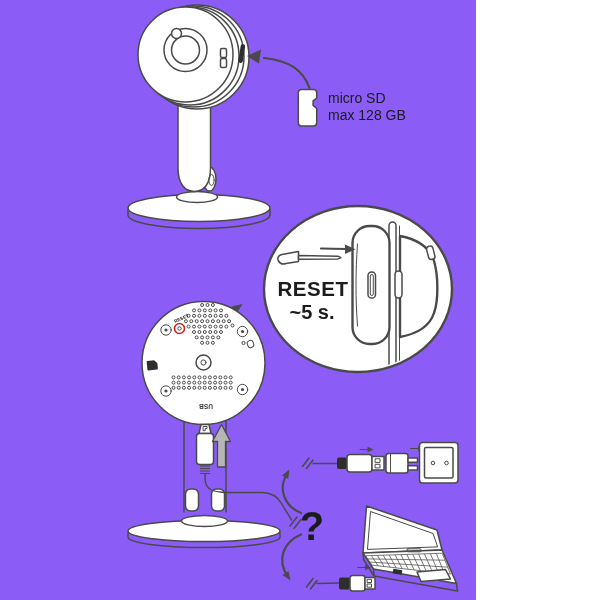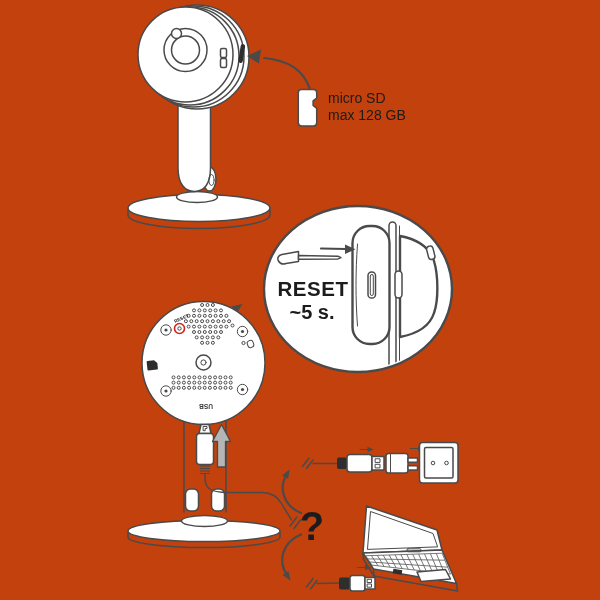--- a/index.html
+++ b/index.html
@@ -1,16 +1,16 @@
 <!DOCTYPE html>
 <html style="--line: #4a4a4a; --text: #1c1c1c; --reset_highlight: #d0241b; --arrow_fill: #b5b5b5; --dark: #2e2e2e;"><head>
 <meta charset="utf-8">
 <style>
   html,body{margin:0;padding:0;background:#fff;}
-  .stage{position:relative;width:600px;height:600px;background:#c2410c;overflow:hidden;}
+  .stage{position:relative;width:476px;height:600px;background:#8b5cf6;overflow:hidden;}
   svg{display:block;}
   .ln{fill:none;stroke:var(--line,#4a4a4a);stroke-width:1.5;stroke-linecap:round;stroke-linejoin:round;}
   .ln2{fill:none;stroke:var(--line,#4a4a4a);stroke-width:2.2;stroke-linecap:round;stroke-linejoin:round;}
   .thin{stroke-width:1;}
   .wh{fill:#fff;stroke:var(--line,#4a4a4a);stroke-width:1.5;stroke-linejoin:round;}
   .wh2{fill:#fff;stroke:var(--line,#4a4a4a);stroke-width:2.4;stroke-linejoin:round;}
   .dk{fill:var(--dark,#2e2e2e);stroke:none;}
   .red{fill:none;stroke:var(--reset_highlight,#d0241b);stroke-width:1.6;}
   .gray{fill:var(--arrow_fill,#b5b5b5);stroke:var(--line,#4a4a4a);stroke-width:1.3;stroke-linejoin:round;}
   .ah{fill:var(--line,#4a4a4a);stroke:none;}

